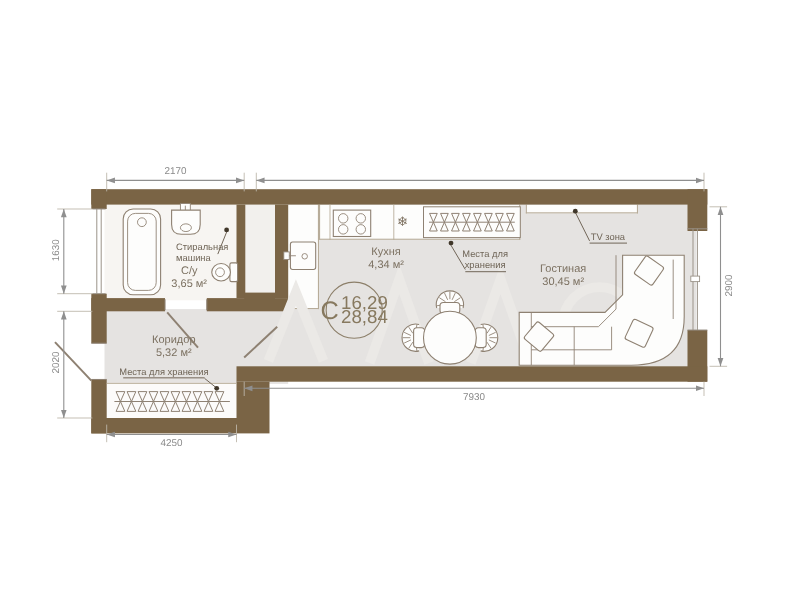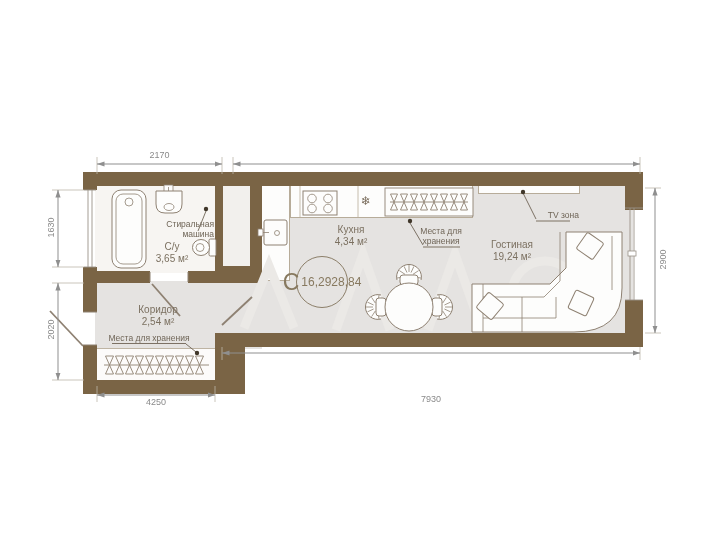--- a/index.html
+++ b/index.html
@@ -9,26 +9,26 @@
   .wall{position:absolute;background:#7a6445;}
   .counter{position:absolute;background:#fdfdfc;border:1px solid #b7ac99;box-sizing:border-box;}
   svg.overlay{position:absolute;left:0;top:0;z-index:5;pointer-events:none;}
   .txt{position:absolute;z-index:6;color:#7b7060;text-align:center;line-height:11px;}
   .room-name{font-size:10px;}
   .room-area{font-size:10px;}
   .small-lbl{font-size:8.5px;line-height:10px;color:#6f6557;}
   .dim-lbl{position:absolute;z-index:6;font-size:9px;color:#8a8a8a;text-align:center;line-height:11px;}
   .rot{transform:rotate(-90deg);transform-origin:center;}
   .nowrap{white-space:nowrap;}
-  .leftal{text-align:right;}
+  .leftal{text-align:left;}
   #badge{position:absolute;left:296px;top:256px;width:52px;height:52px;border:1.5px solid #8c7f69;
          border-radius:50%;z-index:6;display:flex;align-items:center;justify-content:center;gap:2px;
          color:#87795f;box-sizing:border-box;}
   #badge .big{font-size:23px;line-height:23px;}
-  #badge .nums{display:flex;font-size:12px;line-height:13px;}
+  #badge .nums{display:flex;flex-direction:column;font-size:17px;line-height:13px;}
 </style>
 </head>
 <body>
 
 <div id="stage">
 
   <div class="floor" style="left:95px;top:184px;width:127px;height:89px;background:#f7f5f2;"></div>
   <div class="floor" style="left:222px;top:186px;width:28px;height:81px;background:#f2f0ed;"></div>
   <div class="floor" style="left:250px;top:184px;width:383px;height:151px;background:#e5e3e1;"></div>
   <div class="floor" style="left:95px;top:281px;width:167px;height:68px;background:#e5e3e1;"></div>
@@ -212,34 +212,34 @@
       <line x1="655" y1="188" x2="655" y2="333" marker-start="url(#as)" marker-end="url(#ae)"></line>
       <line x1="222" y1="353" x2="640" y2="353" marker-start="url(#as)" marker-end="url(#ae)"></line>
       <line x1="97" y1="395" x2="215" y2="395" marker-start="url(#as)" marker-end="url(#ae)"></line>
     </g>
   </svg>
 
   <div class="dim-lbl" style="left:97px;top:150px;width:125px;text-align:center;">2170</div>
   <div class="dim-lbl rot" style="left:16px;top:222px;width:70px;">1630</div>
   <div class="dim-lbl rot" style="left:16px;top:324px;width:70px;">2020</div>
   <div class="dim-lbl rot" style="left:628px;top:254px;width:70px;">2900</div>
-  <div class="dim-lbl" style="left:222px;top:356px;width:418px;margin-top:38px;">7930</div>
+  <div class="dim-lbl" style="left:222px;top:356px;width:418px;">7930</div>
   <div class="dim-lbl" style="left:97px;top:397px;width:118px;">4250</div>
 
   <div class="txt room-name" style="left:147px;top:241px;width:50px;">С/у</div>
   <div class="txt room-area" style="left:138px;top:253px;width:68px;text-align:center;">3,65 м²</div>
   <div class="txt small-lbl leftal" style="left:160px;top:219px;width:54px;">Стиральная машина</div>
   <div class="txt room-name" style="left:301px;top:224px;width:100px;">Кухня</div>
   <div class="txt room-area" style="left:301px;top:236px;width:100px;">4,34 м²</div>
   <div class="txt small-lbl" style="left:416px;top:226px;width:50px;">Места для хранения</div>
   <div class="txt room-name" style="left:461px;top:239px;width:102px;">Гостиная</div>
-  <div class="txt room-area" style="left:461px;top:251px;width:102px;">19,24 м²</div>
+  <div class="txt room-area" style="left:461px;top:251px;width:102px;">30,45 м²</div>
   <div class="txt small-lbl leftal nowrap" style="left:537px;top:210px;width:42px;">TV зона</div>
   <div class="txt room-name" style="left:108px;top:304px;width:100px;">Коридор</div>
-  <div class="txt room-area" style="left:108px;top:316px;width:100px;">2,54 м²</div>
+  <div class="txt room-area" style="left:108px;top:316px;width:100px;">5,32 м²</div>
   <div class="txt small-lbl nowrap" style="left:106px;top:333px;width:86px;">Места для хранения</div>
 
   <div class="txt" style="left:358px;top:196px;width:16px;font-size:12px;color:#7a6d5c;">❄</div>
 
   <div id="badge">
     <span class="big">С</span>
     <span class="nums">
       <span>16,29</span>
       <span>28,84</span>
     </span>

